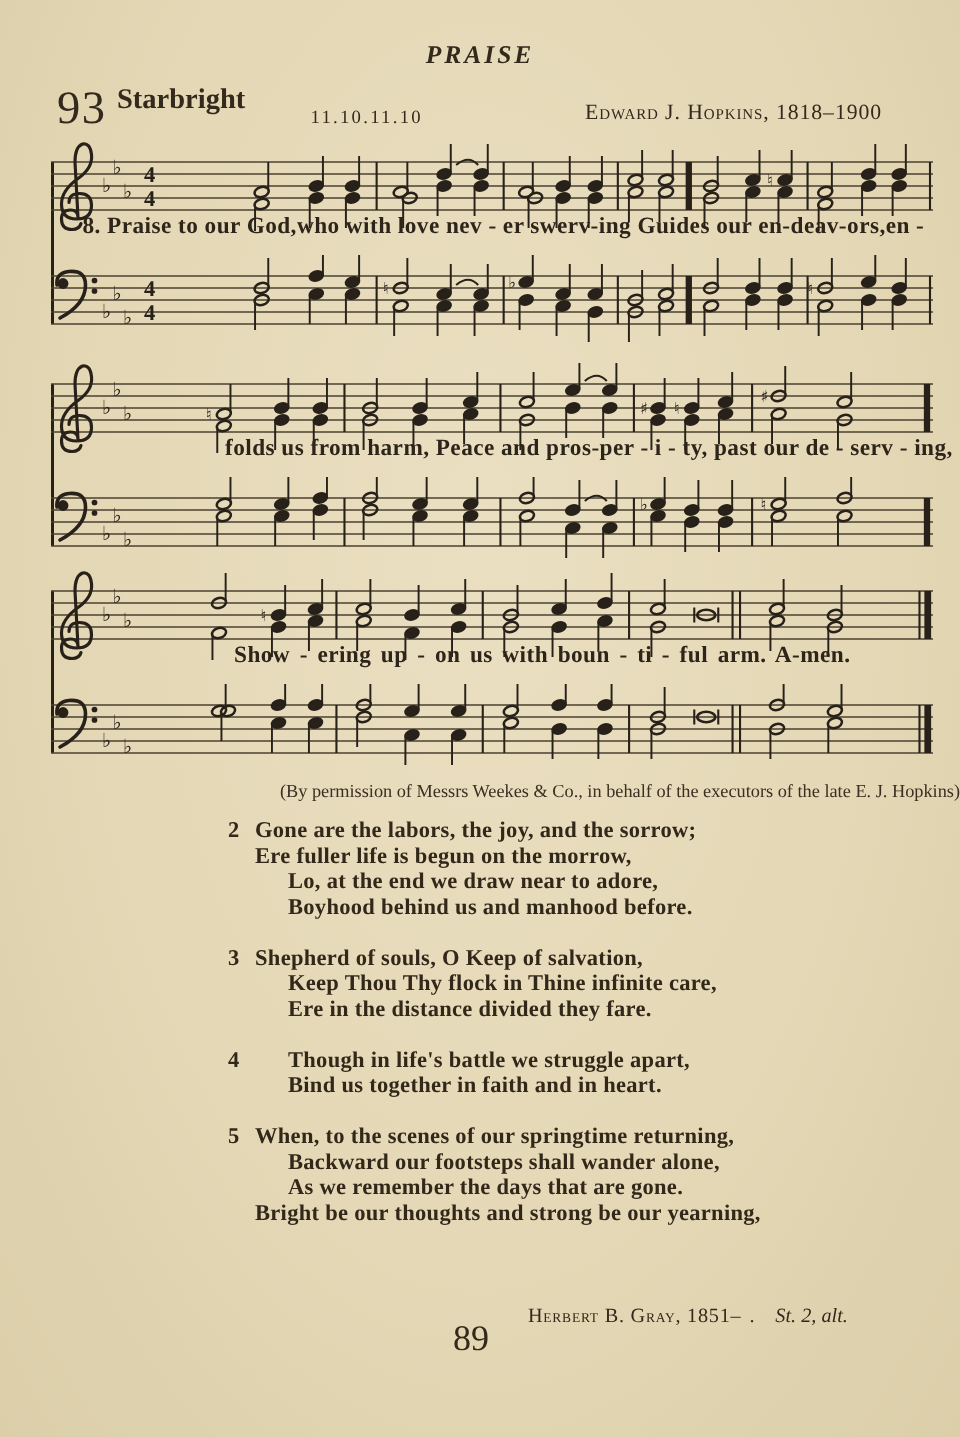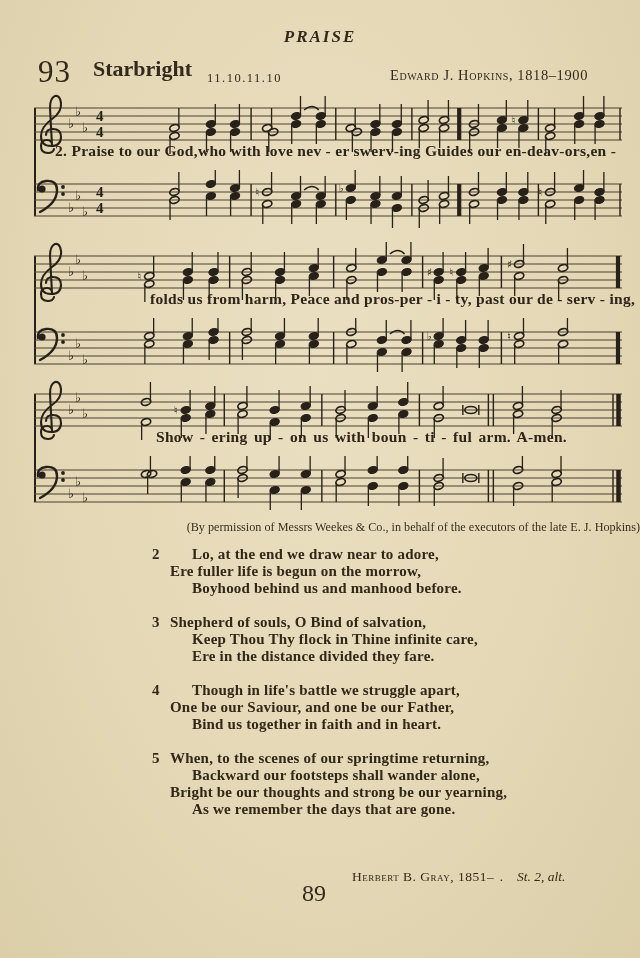--- a/index.html
+++ b/index.html
@@ -5,21 +5,21 @@
   html,body{margin:0;padding:0;background:#6b655a;}
   .page{
     position:relative; width:640px; height:958px; overflow:hidden;
     background: radial-gradient(ellipse at 50% 38%, #eadfc1 0%, #e4d8b6 55%, #dbcea9 100%);
     font-family:"Liberation Serif","DejaVu Serif",serif;
     color:#33291c;
   }
   .praise{position:absolute; top:27px; left:0; width:100%; text-align:center;
     font-style:italic; font-weight:bold; font-size:17px; letter-spacing:2px;}
   .hno{position:absolute; left:38px; top:54px; font-size:31px; letter-spacing:1px;}
-  .htitle{position:absolute; left:93px; top:56px; font-size:22px; font-weight:bold;font-family:Liberation Serif, serif;}
+  .htitle{position:absolute; left:78px; top:56px; font-size:19px; font-weight:bold;font-family:Liberation Serif, serif;}
   .hmeter{position:absolute; left:207px; top:71px; font-size:12.5px; letter-spacing:1.5px; font-variant:small-caps;}
   .hcomposer{position:absolute; right:52px; top:67px; font-size:14.5px; font-variant:small-caps; letter-spacing:0.6px;}
   .system{position:absolute; left:30px; width:596px; height:140px;}
   .staff{position:absolute; left:0; width:596px; height:64px;}
   .staff.bass{top:76px;}
   .sysline{position:absolute; left:4px; top:16px; width:1.6px; height:108px; background:#27211a;}
   .lyr{position:absolute; top:50px; height:20px; font-size:15.5px; font-weight:bold;
     letter-spacing:0.3px; text-align:justify; text-align-last:justify; white-space:nowrap; color:#2e251a;}
   .lyr-a{left:25px; width:535px;}
   .lyr-b{left:120px; width:425px;}
@@ -131,21 +131,21 @@
           <line x1="515.7760000000001" y1="45" x2="515.7760000000001" y2="62" stroke="#27211a" stroke-width="1.3"></line>
           <ellipse cx="549.12" cy="24" rx="4.8" ry="3.3" transform="rotate(-16 549.12 24)" fill="#27211a" stroke="#27211a" stroke-width="1"></ellipse>
           <ellipse cx="549.12" cy="32" rx="4.8" ry="3.3" transform="rotate(-16 549.12 32)" fill="#27211a" stroke="#27211a" stroke-width="1"></ellipse>
           <line x1="553.52" y1="4" x2="553.52" y2="23" stroke="#27211a" stroke-width="1.3"></line>
           <line x1="544.72" y1="33" x2="544.72" y2="52" stroke="#27211a" stroke-width="1.3"></line>
           <ellipse cx="569.488" cy="24" rx="4.8" ry="3.3" transform="rotate(-16 569.488 24)" fill="#27211a" stroke="#27211a" stroke-width="1"></ellipse>
           <ellipse cx="569.488" cy="32" rx="4.8" ry="3.3" transform="rotate(-16 569.488 32)" fill="#27211a" stroke="#27211a" stroke-width="1"></ellipse>
           <line x1="573.888" y1="4" x2="573.888" y2="23" stroke="#27211a" stroke-width="1.3"></line>
           <line x1="565.0880000000001" y1="33" x2="565.0880000000001" y2="52" stroke="#27211a" stroke-width="1.3"></line>
         </svg></div>
-    <div class="lyr lyr-a">2. Praise to our God,who with love nev - er swerv-ing Guides our en-deav-ors,en -</div>
+    <div class="lyr lyr-a">8. Praise to our God,who with love nev - er swerv-ing Guides our en-deav-ors,en -</div>
     <div class="staff bass"><svg width="596" height="64" viewBox="0 0 596 64">
           <line x1="4" y1="16" x2="592" y2="16" stroke="#4a4030" stroke-width="1.1"></line>
           <line x1="4" y1="24" x2="592" y2="24" stroke="#4a4030" stroke-width="1.1"></line>
           <line x1="4" y1="32" x2="592" y2="32" stroke="#4a4030" stroke-width="1.1"></line>
           <line x1="4" y1="40" x2="592" y2="40" stroke="#4a4030" stroke-width="1.1"></line>
           <line x1="4" y1="48" x2="592" y2="48" stroke="#4a4030" stroke-width="1.1"></line>
           <line x1="221.08800000000002" y1="16" x2="221.08800000000002" y2="48" stroke="#27211a" stroke-width="1.4"></line>
           <line x1="305.776" y1="16" x2="305.776" y2="48" stroke="#27211a" stroke-width="1.4"></line>
           <line x1="381.88800000000003" y1="16" x2="381.88800000000003" y2="48" stroke="#27211a" stroke-width="1.4"></line>
           <line x1="429.20000000000005" y1="16" x2="429.20000000000005" y2="48" stroke="#27211a" stroke-width="4.2"></line>
@@ -550,41 +550,41 @@
           <line x1="531.0079999999999" y1="2" x2="531.0079999999999" y2="19" stroke="#27211a" stroke-width="1.3"></line>
           <line x1="522.208" y1="29" x2="522.208" y2="48" stroke="#27211a" stroke-width="1.3"></line>
         </svg></div>
   </div>
 
   <div class="permission">(By permission of Messrs Weekes &amp; Co., in behalf of the executors of the late E. J. Hopkins)</div>
 
   <div class="verses">
     <div class="verse">
       <span class="vnum">2</span>
+      <div class="vline">Gone are the labors, the joy, and the sorrow;</div>
+      <div class="vline">Ere fuller life is begun on the morrow,</div>
       <div class="vline ind">Lo, at the end we draw near to adore,</div>
-      <div class="vline">Ere fuller life is begun on the morrow,</div>
       <div class="vline ind">Boyhood behind us and manhood before.</div>
     </div>
     <div class="verse">
       <span class="vnum">3</span>
-      <div class="vline">Shepherd of souls, O Bind of salvation,</div>
+      <div class="vline">Shepherd of souls, O Keep of salvation,</div>
       <div class="vline ind">Keep Thou Thy flock in Thine infinite care,</div>
       <div class="vline ind">Ere in the distance divided they fare.</div>
     </div>
     <div class="verse">
       <span class="vnum">4</span>
       <div class="vline ind">Though in life's battle we struggle apart,</div>
-      <div class="vline">One be our Saviour, and one be our Father,</div>
       <div class="vline ind">Bind us together in faith and in heart.</div>
     </div>
     <div class="verse">
       <span class="vnum">5</span>
       <div class="vline">When, to the scenes of our springtime returning,</div>
       <div class="vline ind">Backward our footsteps shall wander alone,</div>
+      <div class="vline ind">As we remember the days that are gone.</div>
       <div class="vline">Bright be our thoughts and strong be our yearning,</div>
-      <div class="vline ind">As we remember the days that are gone.</div>
     </div>
   </div>
 
   <span class="author">Herbert B. Gray, 1851–</span>
   <span class="stanza">.    St. 2, alt.</span>
   <div class="pageno">89</div>
 </div>
 
 </body></html>

